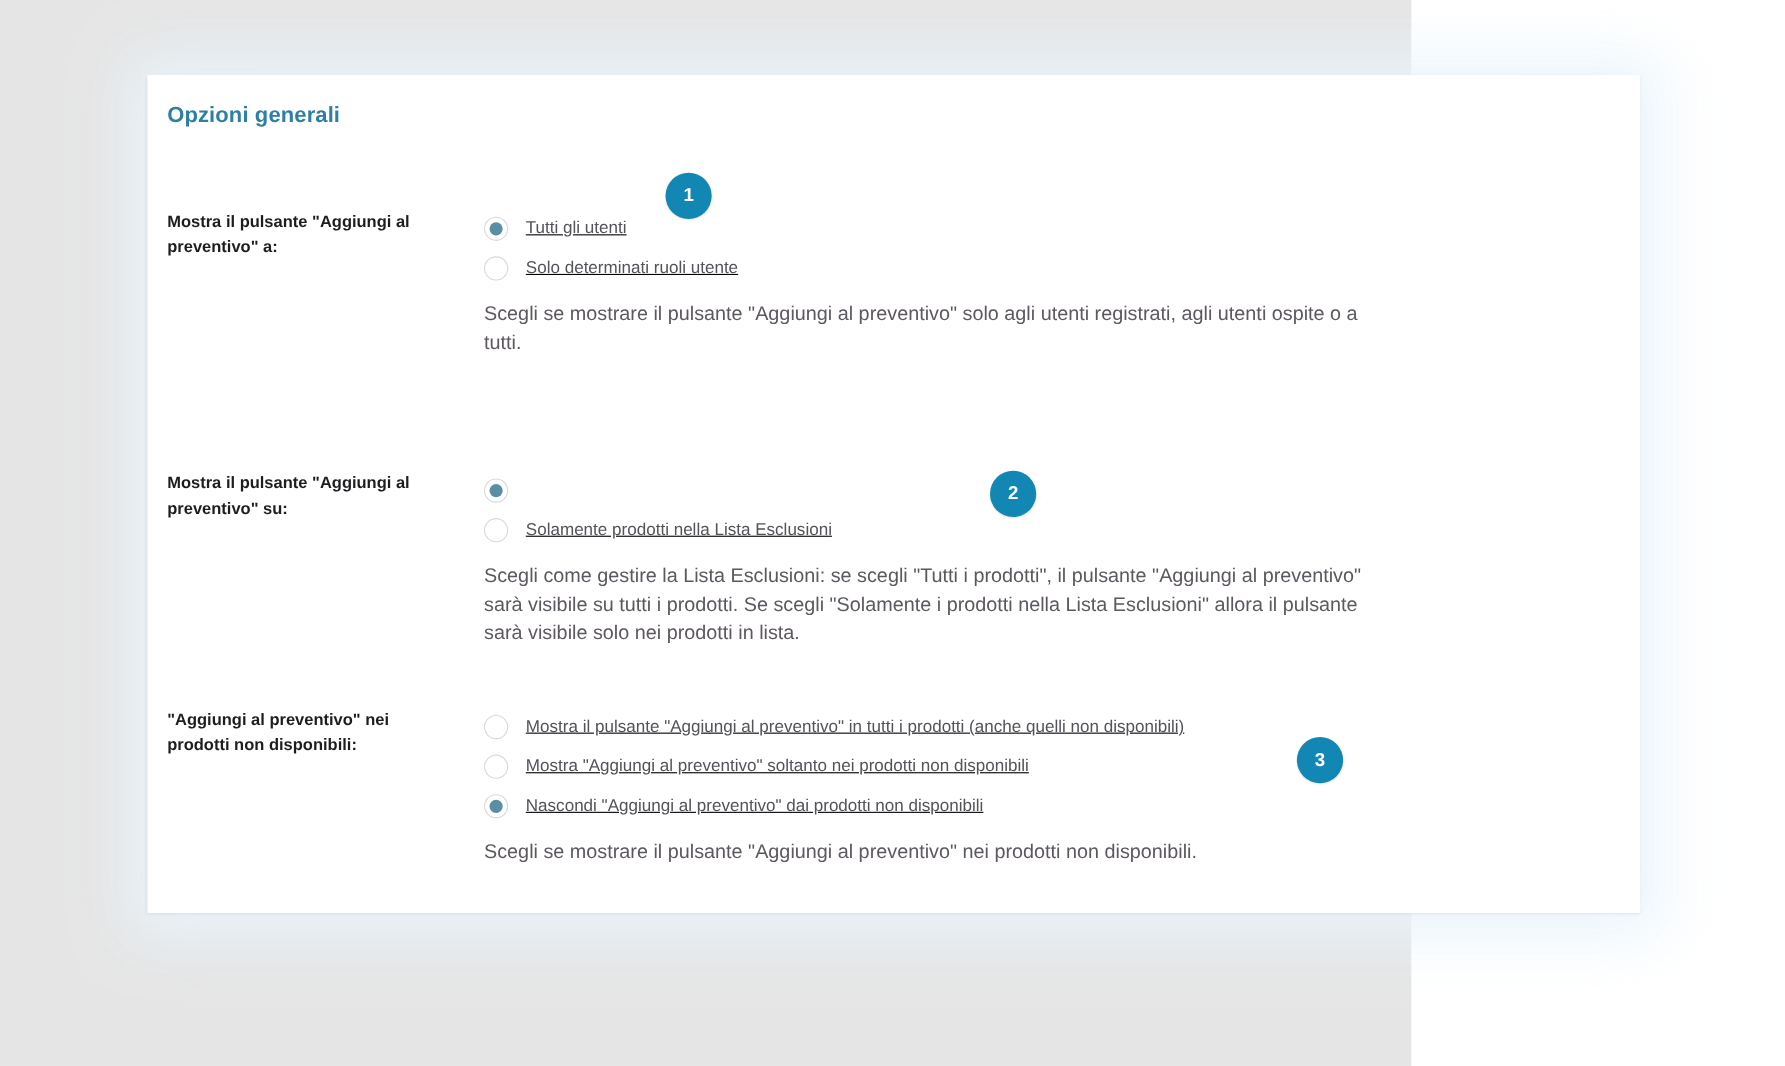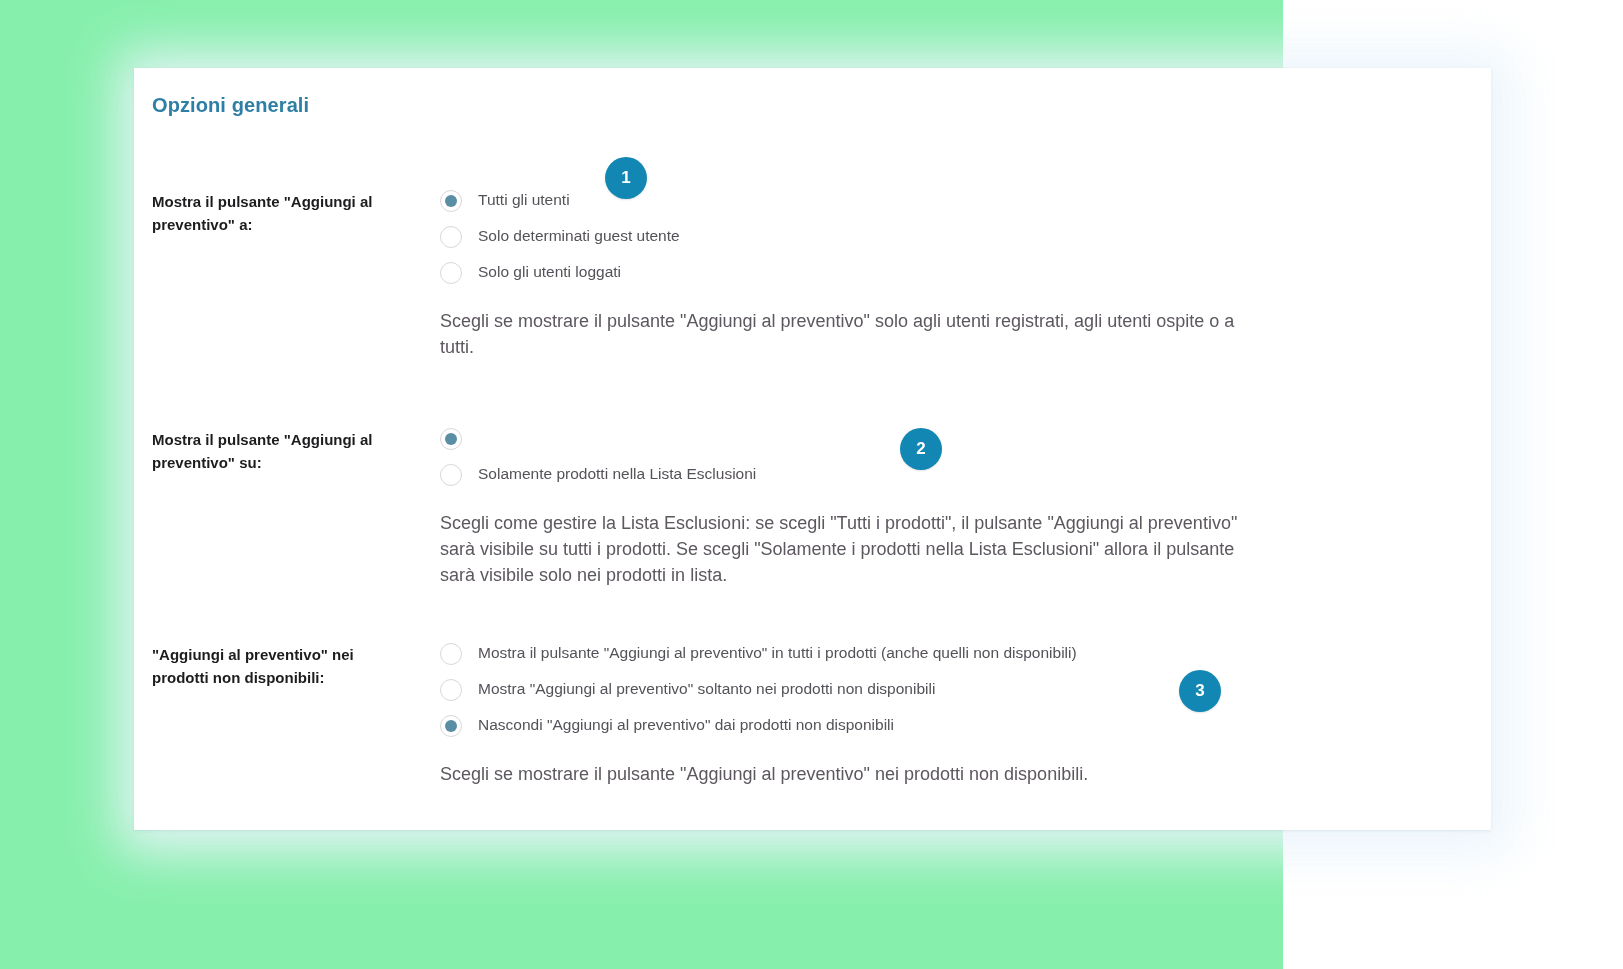--- a/index.html
+++ b/index.html
@@ -10,21 +10,21 @@
     width: 1623px;
     height: 969px;
     background: #ffffff;
     font-family: "Liberation Sans", sans-serif;
     overflow: hidden;
   }
   .stage {
     position: relative;
     width: 1283px;
     height: 969px;
-    background: #86efac;
+    background: #e5e5e5;
   }
   
   .glow {
     position: absolute;
     left: 118px;
     top: 52px;
     width: 1394px;
     height: 800px;
     border-radius: 6px;
     background: #eaf4fb;
@@ -67,20 +67,22 @@
   .row-options {
     position: absolute;
     left: 288px;
     top: 0;
     width: 1000px;
   }
   .opt {
     position: relative;
     height: 36px;
     display: flex;
+    align-items: center;
+    text-decoration: underline;
   }
   .radio {
     position: relative;
     width: 22px;
     height: 22px;
     border-radius: 50%;
     border: 1px solid #d8d8dc;
     background: #ffffff;
     box-sizing: border-box;
     flex: 0 0 auto;
@@ -138,25 +140,21 @@
 
   <div class="row" id="section-0" style="top:190px;">
     <div class="row-label">Mostra il pulsante "Aggiungi al preventivo" a:</div>
     <div class="row-options">
       <div class="opt">
         <span class="radio checked"></span>
         <span class="opt-label">Tutti gli utenti</span>
       </div>
       <div class="opt">
         <span class="radio"></span>
-        <span class="opt-label">Solo determinati guest utente</span>
-      </div>
-      <div class="opt">
-        <span class="radio"></span>
-        <span class="opt-label">Solo gli utenti loggati</span>
+        <span class="opt-label">Solo determinati ruoli utente</span>
       </div>
       <div class="desc">Scegli se mostrare il pulsante "Aggiungi al preventivo" solo agli utenti registrati, agli utenti ospite o a tutti.</div>
     </div>
   </div>
 
   <div class="row" id="section-1" style="top:428px;">
     <div class="row-label">Mostra il pulsante "Aggiungi al preventivo" su:</div>
     <div class="row-options">
       <div class="opt">
         <span class="radio checked"></span>

